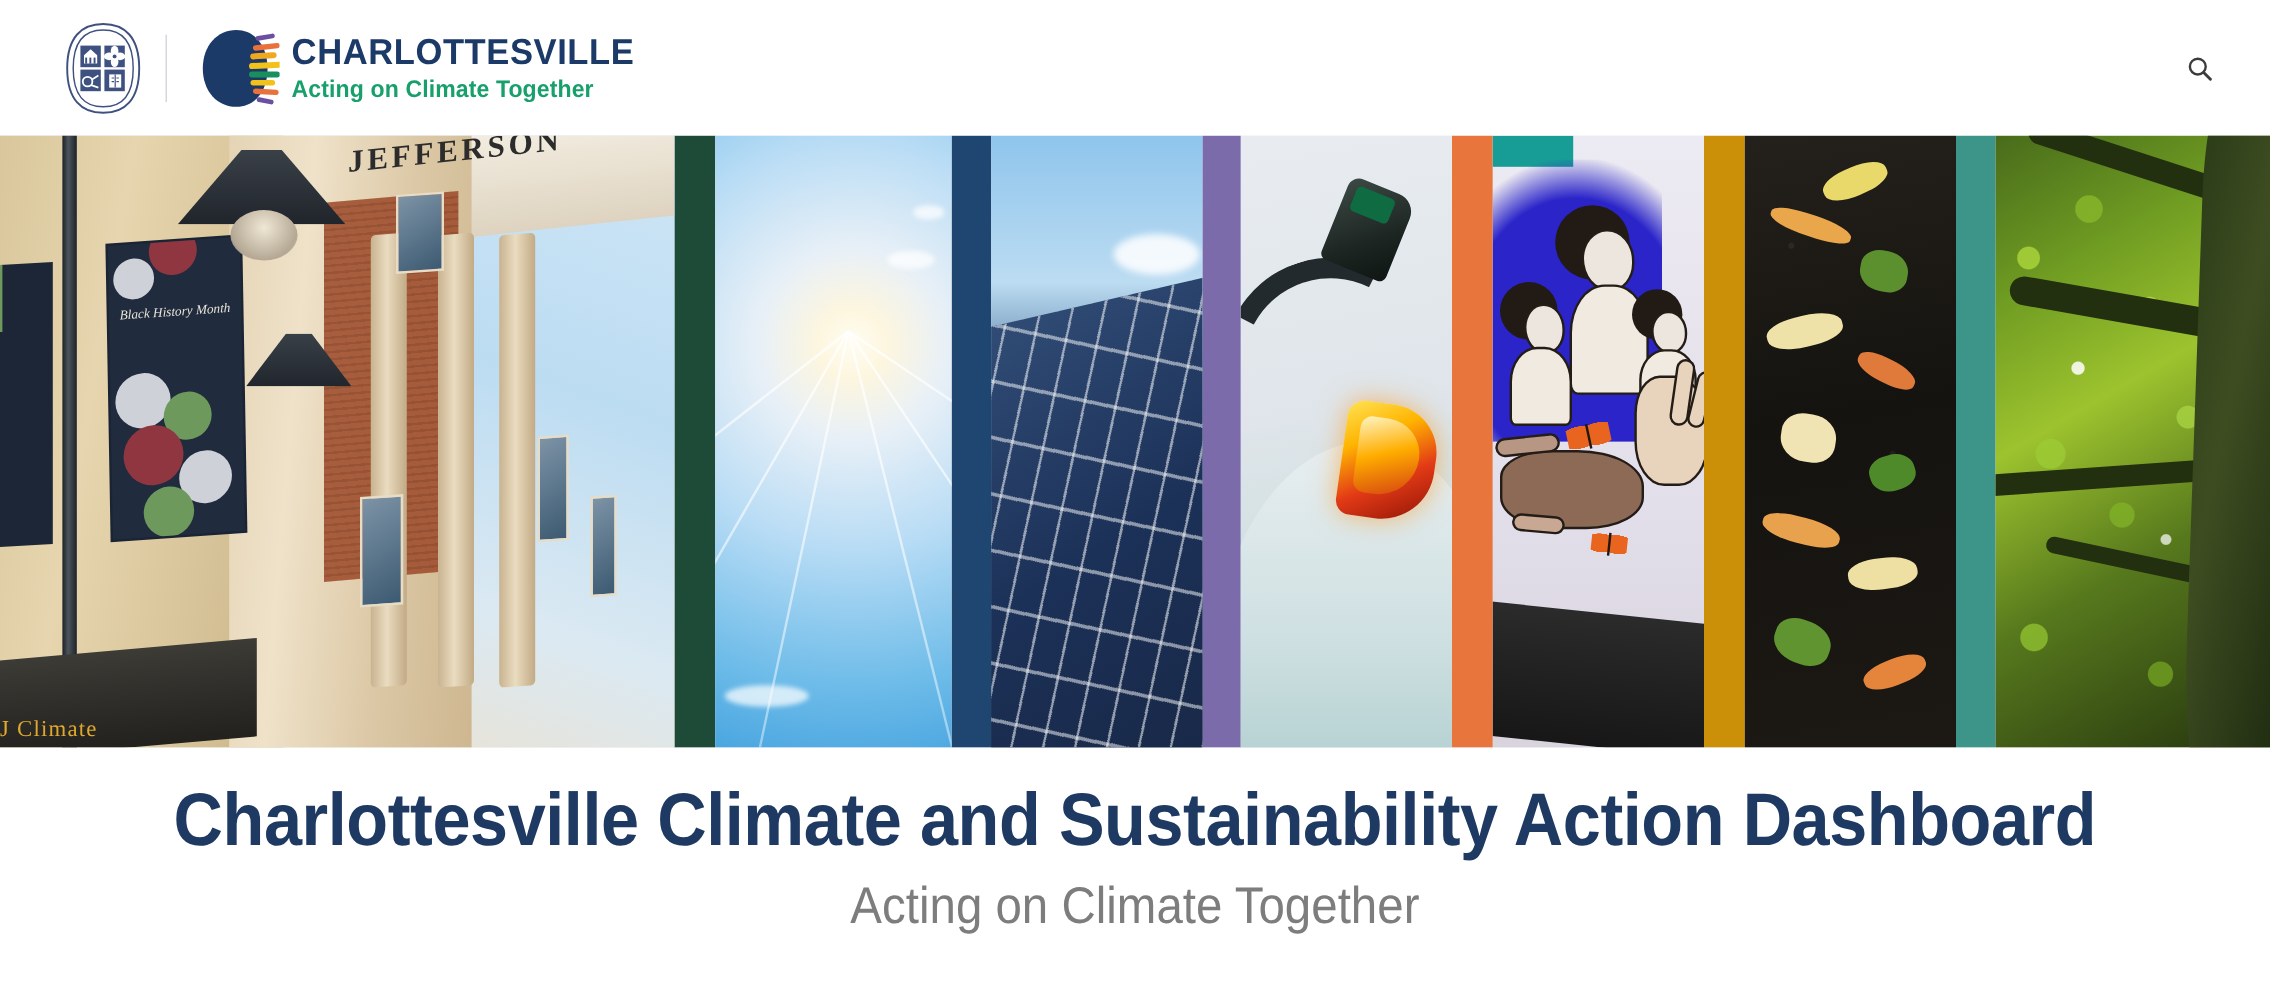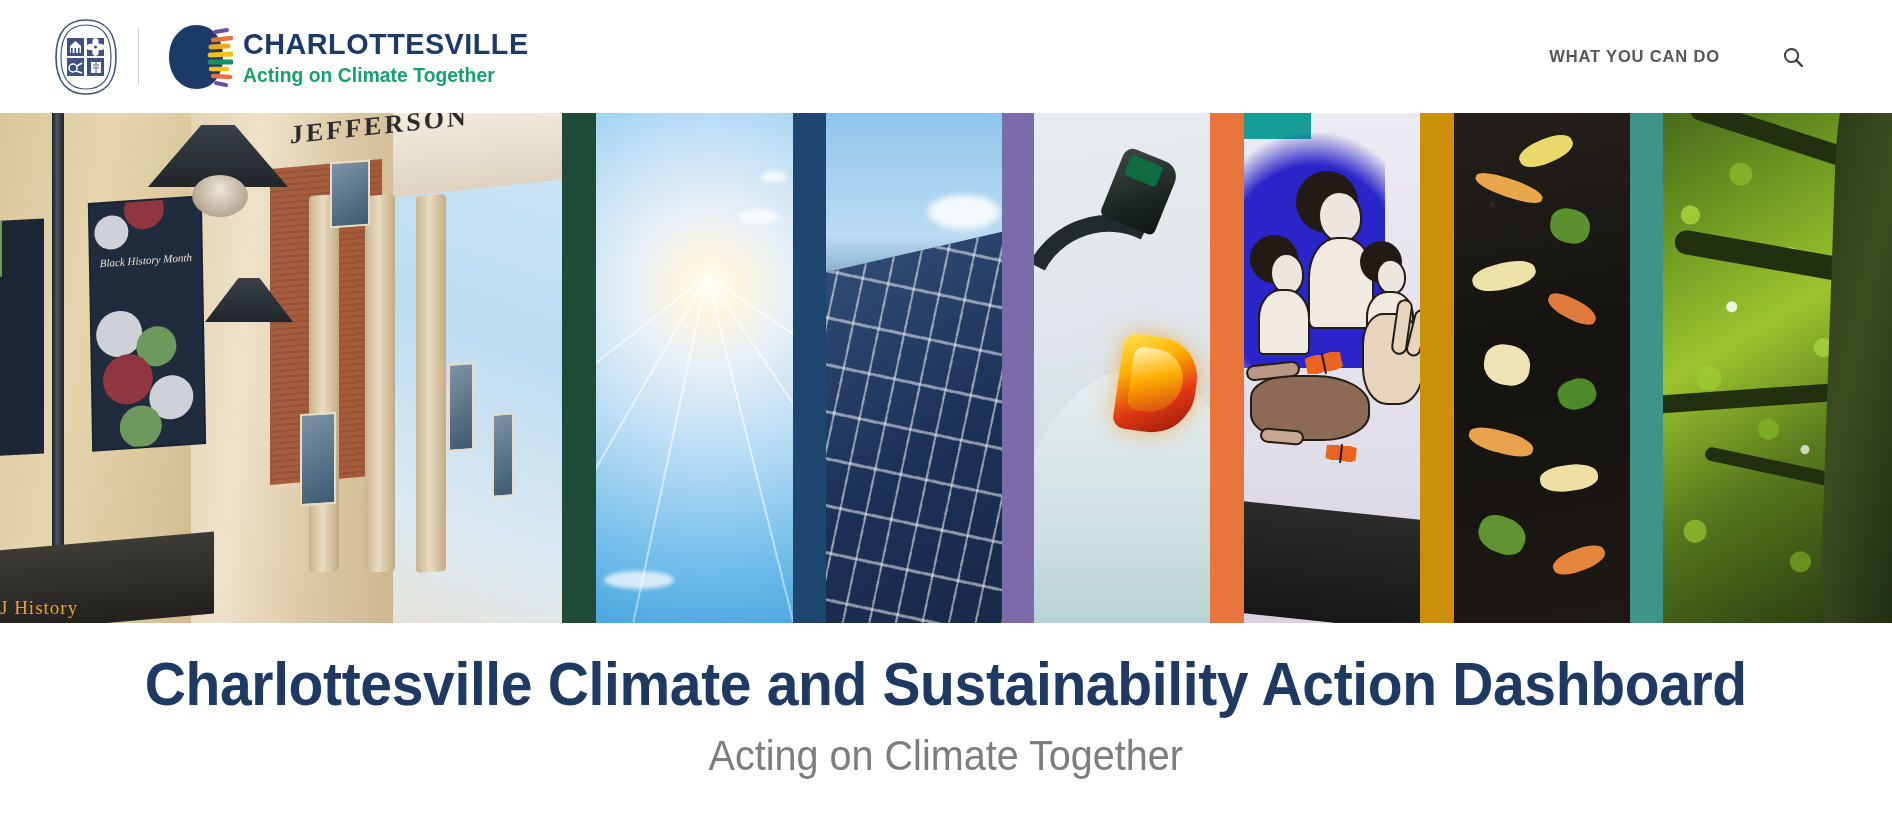--- a/index.html
+++ b/index.html
@@ -7,21 +7,21 @@
   html, body {
     width:1892px; height:820px;
     font-family:"Liberation Sans", sans-serif;
     background:#ffffff; overflow:hidden;
   }
 
   
   .site-header{
     position:relative; width:100%; height:113px;
     background:#ffffff; display:flex; align-items:center;
-    justify-content:space-between; padding:0 72px 0 52px;
+    justify-content:space-between; padding:0 32px 0 52px;
   }
   .brand{ display:flex; align-items:center; gap:0; }
 
   
   .seal{ width:68px; height:80px; position:relative; flex:none; }
   .seal svg{ display:block; width:68px; height:80px; }
 
   .brand-divider{
     width:1px; height:56px; background:#c9ced6; margin:0 22px 0 18px; flex:none;
   }
@@ -402,21 +402,20 @@
       </svg>
     </div>
 
     <div class="wordmark">
       <div class="w-top">CHARLOTTESVILLE</div>
       <div class="w-sub">Acting on Climate Together</div>
     </div>
   </div>
 
   <nav class="main-nav">
-    <a class="nav-item" href="#">WHAT YOU CAN DO</a>
     <button class="search-btn" aria-label="Search">
       <svg width="24" height="24" viewBox="0 0 24 24" fill="none">
         <circle cx="10.5" cy="10.5" r="6.6" stroke="#3c3c3c" stroke-width="2"></circle>
         <line x1="15.4" y1="15.4" x2="21" y2="21" stroke="#3c3c3c" stroke-width="2.4" stroke-linecap="round"></line>
       </svg>
     </button>
   </nav>
 </header>
 
 <section class="hero">
@@ -450,21 +449,21 @@
       <div class="q" style="left:10px;top:152px;width:50px;height:50px;background:#8f3640;"></div>
       <div class="q" style="left:56px;top:176px;width:44px;height:44px;background:#cfd1d8;"></div>
       <div class="q" style="left:26px;top:204px;width:42px;height:42px;background:#6d9a5c;"></div>
     </div>
 
     <div class="lamp-pole"></div>
     <div class="lamp-head"></div>
     <div class="lamp-glow"></div>
     <div class="lamp-head2"></div>
     <div class="awning"></div>
-    <div class="sign">J History</div>
+    <div class="sign">J Climate</div>
   </div>
 
   <div class="divider d-green"></div>
 
   <div class="panel p-sun">
     <div class="ray" style="transform:rotate(12deg);"></div>
     <div class="ray" style="transform:rotate(-14deg);"></div>
     <div class="ray" style="transform:rotate(30deg);"></div>
     <div class="ray" style="transform:rotate(-34deg);"></div>
     <div class="ray" style="transform:rotate(52deg);"></div>

